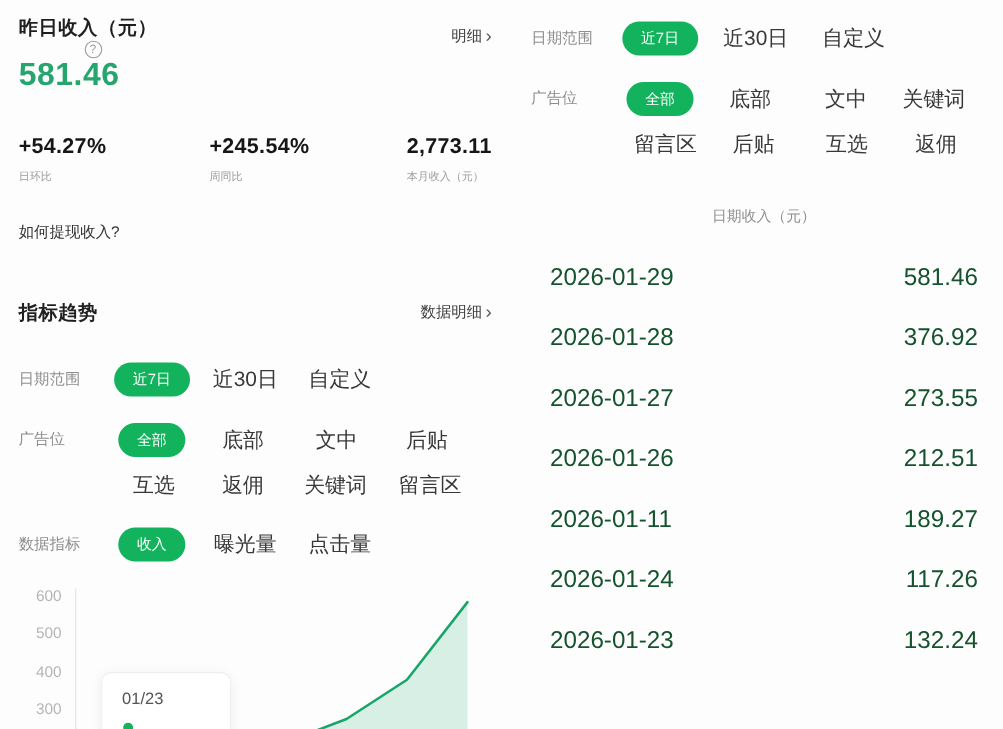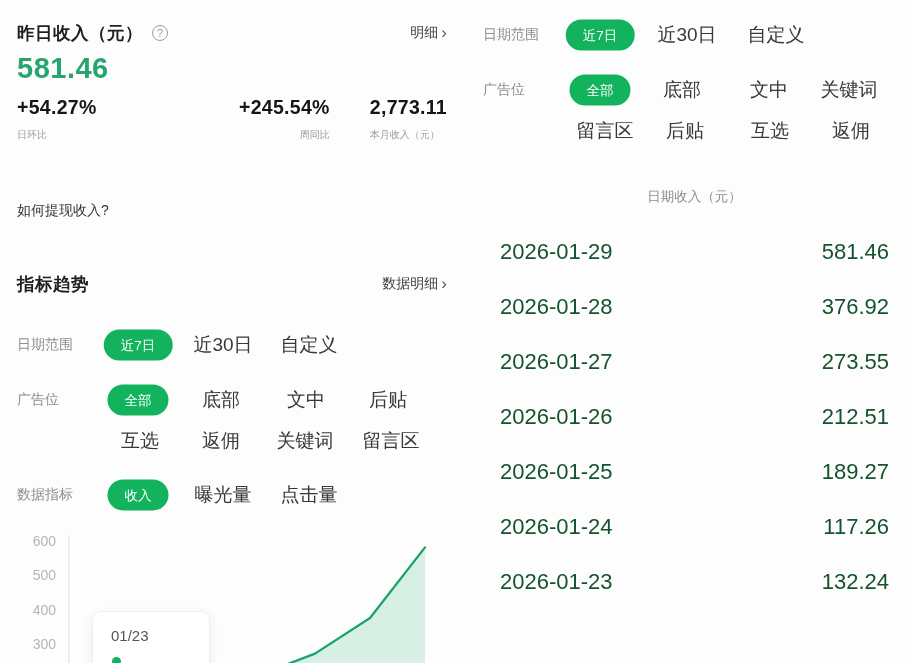--- a/index.html
+++ b/index.html
@@ -9,31 +9,31 @@
     overflow:hidden;
     background:#fdfdfd;
     color:#262626;
     font-family:"Liberation Sans","DejaVu Sans",sans-serif;
   }
   .panel { position:absolute; inset:0; }
 
   
   .card-header { position:absolute; left:17px; top:20px; width:430px; height:26px;
                  display:flex; justify-content:space-between; align-items:center; }
-  .title-wrap { display:flex; align-items:center; }
+  .title-wrap { display:flex; align-items:center;flex-direction:column; }
   h2.sec-title { font-size:17.5px; font-weight:bold; color:#1f1f1f; letter-spacing:.5px; }
   .help { width:16px; height:16px; margin-left:9px; border:1.2px solid #9d9d9d; border-radius:50%;
           color:#9d9d9d; font-size:11px; line-height:14px; text-align:center; cursor:pointer; }
   .link { display:flex; align-items:center; font-size:14px; color:#3f3f3f; cursor:pointer; text-decoration:none;text-align:right; }
   .chev { margin-left:3px; font-size:17px; line-height:14px; color:#5a5a5a; font-weight:normal; }
 
   .amount { position:absolute; left:17px; top:52px; font-size:29px; font-weight:bold; color:#27a56e; letter-spacing:.5px; }
 
-  .stats { position:absolute; left:17px; top:96px; width:430px; display:flex;gap:40px; }
-  .stat:nth-child(1){ width:158px; } .stat:nth-child(2){ width:165px;text-align:right; }
+  .stats { position:absolute; left:17px; top:122px; width:430px; display:flex;gap:40px; }
+  .stat:nth-child(1){ width:158px; } .stat:nth-child(2){ width:165px; }
   .stat-value { font-size:19.5px; font-weight:bold; color:#161616; letter-spacing:.3px; }
   .stat-label { margin-top:9px; font-size:10px; color:#9b9b9b; }
 
   .withdraw { position:absolute; left:17px; top:202px; font-size:14px; color:#333; cursor:pointer; text-decoration:none; }
 
   .trend-header { position:absolute; left:17px; top:271px; width:430px; height:26px;
                   display:flex; justify-content:space-between; align-items:center; }
 
   
   .frow { position:absolute; height:34px; }
@@ -187,21 +187,21 @@
   </div>
   <div class="trow" style="top:349px">
     <span>2026-01-27</span>
     <span>273.55</span>
   </div>
   <div class="trow" style="top:404px">
     <span>2026-01-26</span>
     <span>212.51</span>
   </div>
   <div class="trow" style="top:459px">
-    <span>2026-01-25</span>
+    <span>2026-01-11</span>
     <span>189.27</span>
   </div>
   <div class="trow" style="top:514px">
     <span>2026-01-24</span>
     <span>117.26</span>
   </div>
   <div class="trow" style="top:569px">
     <span>2026-01-23</span>
     <span>132.24</span>
   </div>

